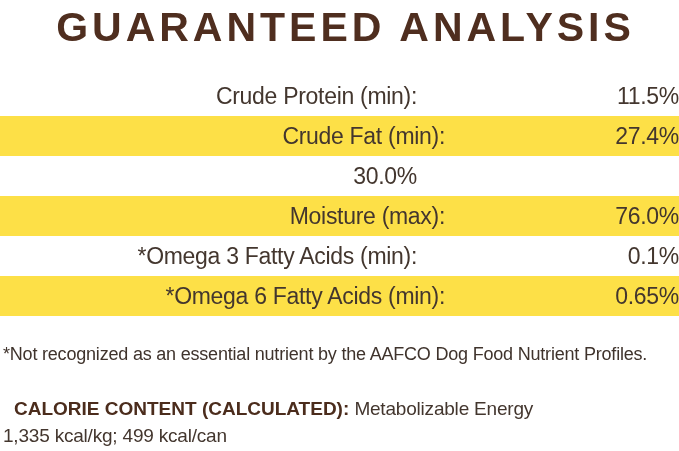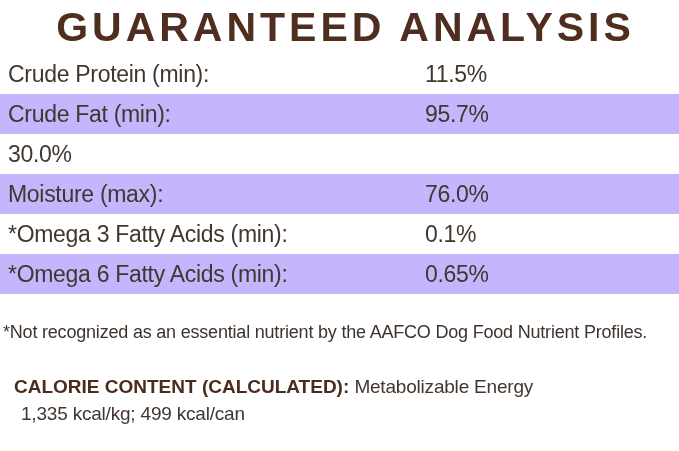--- a/index.html
+++ b/index.html
@@ -23,34 +23,36 @@
     line-height: 44px;
     text-align: center;
     font-size: 41px;
     font-weight: bold;
     letter-spacing: 4px;
     color: #4f2e1f;
     white-space: nowrap;
     padding-left: 12px;
   }
   .analysis-table {
-    margin-top: 5px;
+    margin-top: 27px;
     width: 679px;
+    text-align: right;
   }
   .row {
     display: grid;
     grid-template-columns: 417px 1fr;
     align-items: center;
     height: 40px;
     font-size: 23px;
     letter-spacing: -0.3px;
     color: #43362e;
   }
   .row.striped {
-    background: #c4b5fd;
+    background: #fde047;
+    padding-left: 28px;
   }
   .row .label {
     padding-left: 8px;
     white-space: nowrap;
   }
   .row .value {
     padding-left: 8px;
     white-space: nowrap;
   }
   .footnote {
@@ -72,21 +74,21 @@
     white-space: nowrap;
   }
   .calorie-line .heading {
     font-weight: bold;
     color: #4b2c1c;
     letter-spacing: 0;
   }
   .calorie-values {
     margin: 0;
     margin-top: 1px;
-    padding-left: 21px;
+    padding-left: 3px;
     font-size: 19px;
     letter-spacing: -0.2px;
     line-height: 26px;
     white-space: nowrap;
     color: #43362e;
   }
 </style>
 </head>
 <body>
 
@@ -95,21 +97,21 @@
   <h1 class="title">GUARANTEED ANALYSIS</h1>
 
   <div class="analysis-table">
     <div class="row">
       <span class="label">Crude Protein (min):</span>
       <span class="value">11.5%</span>
     </div>
 
     <div class="row striped">
       <span class="label">Crude Fat (min):</span>
-      <span class="value">95.7%</span>
+      <span class="value">27.4%</span>
     </div>
 
     <div class="row">
       <span class="value">30.0%</span>
     </div>
 
     <div class="row striped">
       <span class="label">Moisture (max):</span>
       <span class="value">76.0%</span>
     </div>

